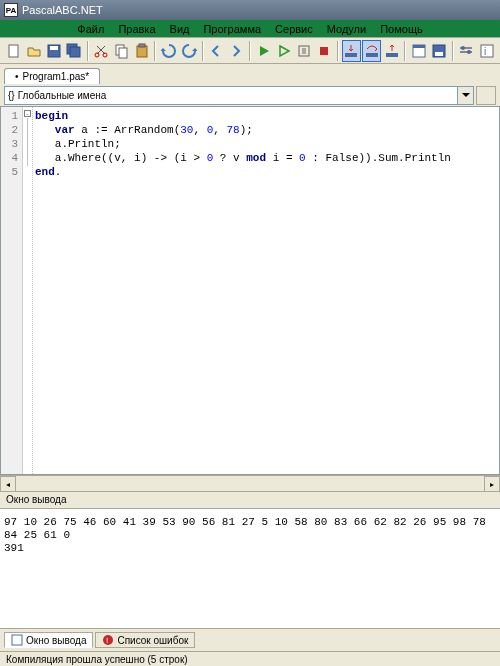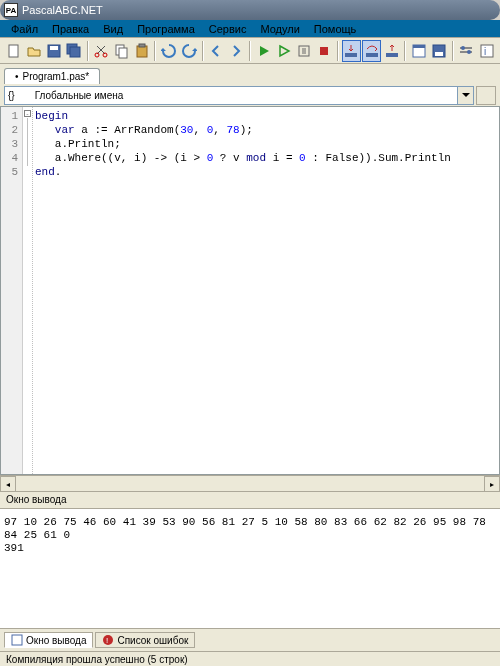--- a/index.html
+++ b/index.html
@@ -1,39 +1,39 @@
 <!DOCTYPE html>
 <html><head>
 <meta charset="utf-8">
 <style>
 * { box-sizing: border-box; margin: 0; padding: 0; }
 body { font-family: Tahoma, Arial, sans-serif; font-size: 11px; background: #d4d0c8; width: 500px; height: 666px; overflow: hidden; display: flex; flex-direction: column; }
-.titlebar { background: linear-gradient(#7a8ba0, #5a6b80); color: #fff; height: 20px; display: flex; align-items: center; padding: 0 4px; font-size: 11px; border-radius: 10px; }
+.titlebar { background: linear-gradient(#7a8ba0, #5a6b80); color: #fff; height: 20px; display: flex; align-items: center; padding: 0 4px; font-size: 11px; }
 .titlebar .icon { width: 14px; height: 14px; background: #fff; border: 1px solid #333; margin-right: 4px; display: flex; align-items: center; justify-content: center; font-size: 8px; color: #000; font-weight: bold; }
-.menubar { background: #0369a1; height: 18px; display: flex; align-items: center; padding: 0 4px; border-bottom: 1px solid #aca899; }
+.menubar { background: #15803d; height: 18px; display: flex; align-items: center; padding: 0 4px; border-bottom: 1px solid #aca899; justify-content: center; }
 .menubar .menuitem { padding: 1px 7px; cursor: default; }
 .toolbar { background: #ece9d8; height: 26px; display: flex; align-items: center; padding: 2px 4px; border-bottom: 1px solid #aca899; gap: 1px; }
 .tbtn { width: 22px; height: 22px; display: flex; align-items: center; justify-content: center; cursor: default; border: 1px solid transparent; }
 .tbtn svg { width: 16px; height: 16px; }
 .tsep { width: 2px; height: 20px; border-left: 1px solid #aca899; border-right: 1px solid #fff; margin: 0 2px; }
 .tabs { background: #ece9d8; height: 20px; display: flex; align-items: flex-end; padding-left: 4px; }
 .tab { background: #fff; border: 1px solid #919b9c; border-bottom: none; padding: 2px 10px; font-size: 10px; border-radius: 3px 3px 0 0; display: flex; align-items: center; cursor: default; }
 .tab .dot { margin-right: 4px; font-size: 10px; }
 .combo-row { background: #ece9d8; height: 22px; display: flex; align-items: center; padding: 1px 4px; }
 .combo { flex: 1; height: 19px; background: #fff; border: 1px solid #7f9db9; display: flex; align-items: center; padding: 0 3px; font-size: 10px; position: relative; }
 .combo .dd { position: absolute; right: 0; top: 0; width: 16px; height: 17px; background: #ece9d8; border-left: 1px solid #7f9db9; display: flex; align-items: center; justify-content: center; }
 .combo .dd::after { content: ""; border: 4px solid transparent; border-top-color: #000; margin-top: 4px; }
 .nav-btn { width: 20px; height: 19px; background: #ece9d8; border: 1px solid #aca899; margin-left: 2px; display:flex; align-items:center; justify-content:center; }
 .editor-area { flex: 1; display: flex; background: #fff; border: 1px solid #919b9c; margin: 0; overflow: hidden; min-height: 0; }
 .gutter { width: 22px; background: #f0f0f0; border-right: 1px solid #cecece; font-family: "Courier New", monospace; font-size: 11px; color: #808080; text-align: right; padding: 2px 4px 0 0; line-height: 14px; }
 .code { flex: 1; font-family: "Courier New", monospace; font-size: 11px; padding: 2px 0 0 2px; line-height: 14px; white-space: pre; overflow: hidden; position: relative; }
 .fold-col { width: 10px; background: #fff; border-right: 1px dotted #c0c0c0; position: relative; }
 .fold-box { position: absolute; left: 1px; width: 7px; height: 7px; border: 1px solid #808080; background: #fff; font-size: 7px; line-height: 5px; text-align: center; color: #808080; }
 .fold-line { position: absolute; left: 4px; width: 1px; background: #c0c0c0; }
-.kw { color: #000080; font-weight: normal; }
+.kw { color: #000080; font-weight: bold; }
 .num { color: #0000ff; }
 .hscroll { height: 16px; background: #ece9d8; border-top: 1px solid #aca899; display: flex; }
 .hscroll .arrow { width: 16px; height: 16px; background: #ece9d8; border: 1px solid #aca899; display:flex; align-items:center; justify-content:center; font-size:8px; }
 .output-header { background: #ece9d8; height: 18px; border-top: 1px solid #aca899; border-bottom: 1px solid #aca899; padding: 2px 6px; font-size: 10px; }
 .output-body { background: #fff; height: 120px; font-family: "Courier New", monospace; font-size: 11px; padding: 7px 4px; line-height: 13px; overflow: hidden; border-bottom: 1px solid #aca899; word-wrap: break-word; white-space: pre-wrap; }
 .bottom-tabs { background: #ece9d8; height: 22px; display: flex; align-items: center; padding: 2px 4px; gap: 2px; }
 .btab { background: #ece9d8; border: 1px solid #aca899; padding: 1px 6px; font-size: 10px; display: flex; align-items: center; gap: 3px; cursor: default; }
 .btab.active { background: #fff; border-bottom: 1px solid #fff; }
 .btab .bicon { width: 12px; height: 12px; }
 .statusbar { background: #ece9d8; height: 15px; border-top: 1px solid #aca899; padding: 2px 6px; font-size: 10px; }
@@ -195,21 +195,21 @@
 <div class="tabs">
   <div class="tab">
     <span class="dot">•</span>
     <span>Program1.pas*</span>
   </div>
 </div>
 
 <div class="combo-row">
   <div class="combo">
     <span>{}</span>
-    <span style="margin-left:20px">Глобальные имена</span>
+    <span style="margin-left:3px">Глобальные имена</span>
     <div class="dd"></div>
   </div>
   <div class="nav-btn"></div>
 </div>
 
 <div class="editor-area">
   <div class="gutter">
     <div>1</div>
     <div>2</div>
     <div>3</div>

